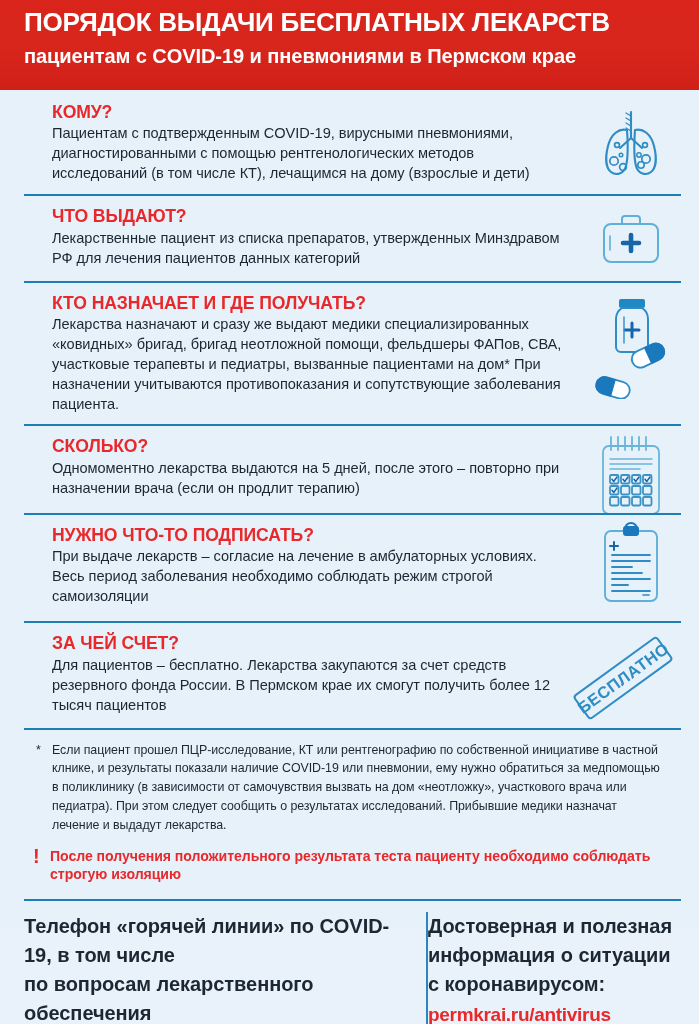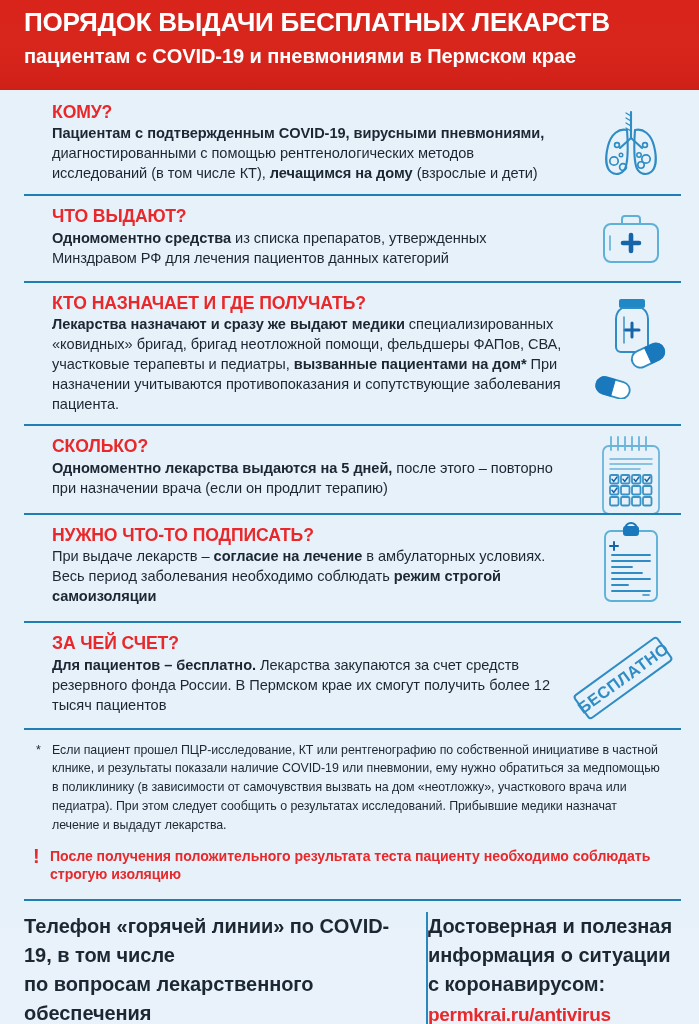--- a/index.html
+++ b/index.html
@@ -73,21 +73,21 @@
     letter-spacing: -0.1px;
     margin: 0 0 3px 0;
     white-space: nowrap;
   }
   .sec-text {
     color: #1b2733;
     font-size: 14.6px;
     line-height: 1.37;
     letter-spacing: -0.05px;
   }
-  .sec-text b { font-weight: bold; }
+  .sec-text b { font-weight: normal; }
 
   
   .sec-icon {
     position: absolute;
     right: 2px;
     top: 10px;
     width: 96px;
     display: flex;
     align-items: flex-start;
     justify-content: center;
@@ -231,21 +231,21 @@
           <circle cx="48" cy="61" r="3.2" stroke-width="1.6"></circle>
           <circle cx="28" cy="51" r="1.8" stroke-width="1.4"></circle>
         </svg>
       </div>
     </div>
 
     <div class="section">
       <div class="sec-inner" style="padding-top:11px;padding-bottom:12px;">
         <div class="sec-title">ЧТО ВЫДАЮТ?</div>
         <div class="sec-text">
-          <b>Одномоментно средства</b><span> из списка препаратов, утвержденных Минздравом РФ для лечения пациентов данных категорий</span>
+          <b>Лекарственные пациент</b><span> из списка препаратов, утвержденных Минздравом РФ для лечения пациентов данных категорий</span>
         </div>
       </div>
       <div class="sec-icon" style="top:16px;">
         <svg width="74" height="62" viewBox="0 0 74 62" fill="none" stroke="#5fb0d8" stroke-width="2">
           <path d="M28 12 L28 7 a3 3 0 0 1 3 -3 h12 a3 3 0 0 1 3 3 v5" stroke-linejoin="round"></path>
           <rect x="10" y="12" width="54" height="38" rx="7"></rect>
           <path d="M16 24 L16 38" stroke-width="1.6" stroke-linecap="round"></path>
           <path d="M37 23 L37 39 M29 31 L45 31" stroke="#1565a8" stroke-width="4.6" stroke-linecap="round"></path>
         </svg>
       </div>

